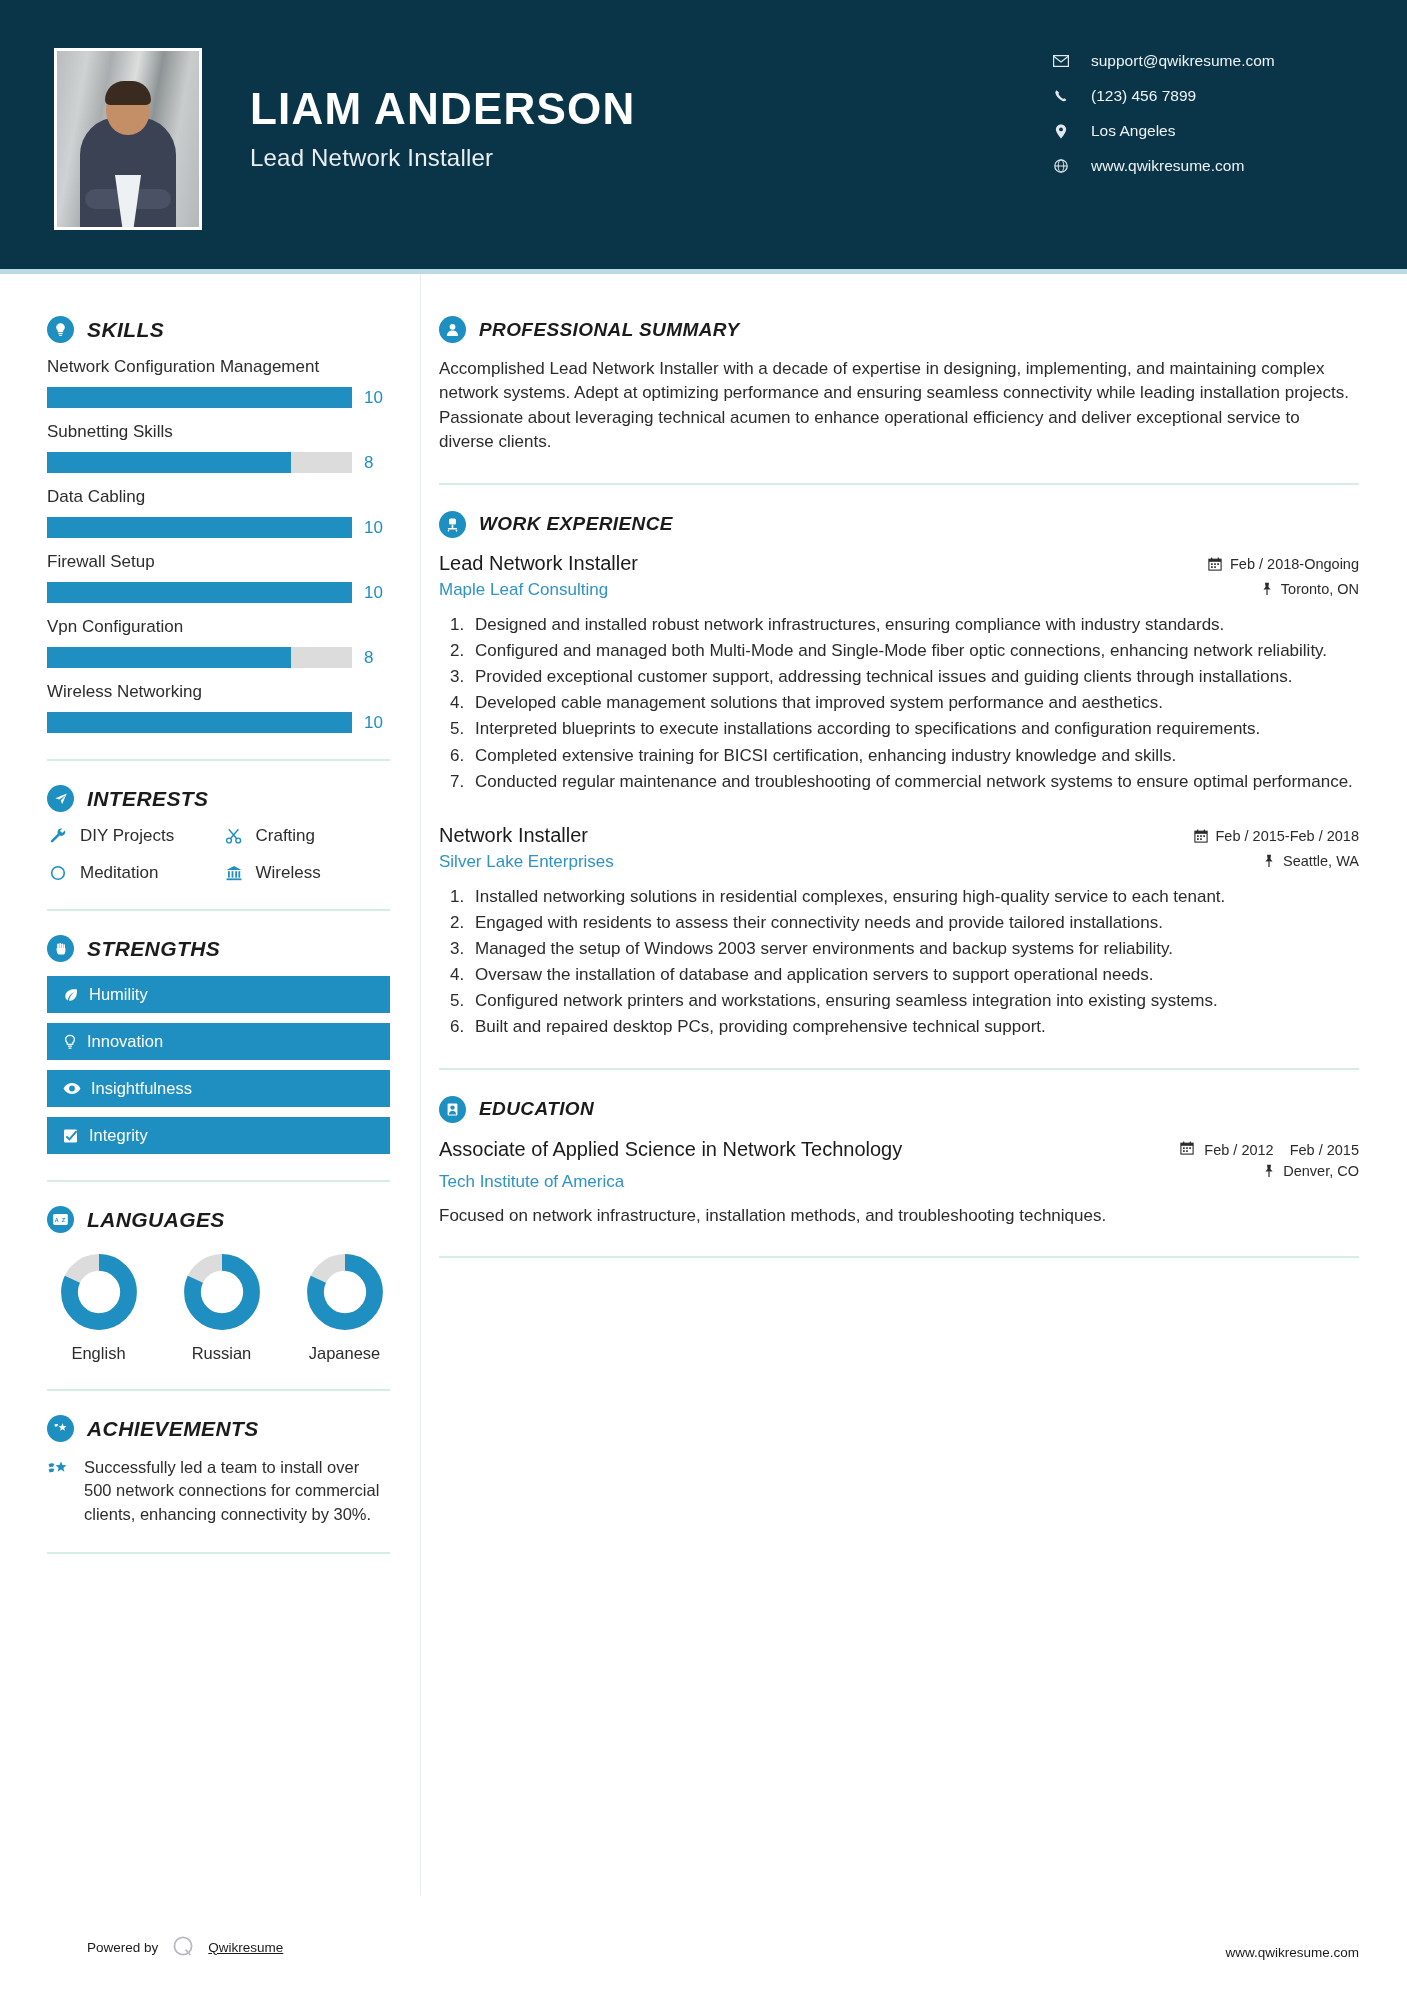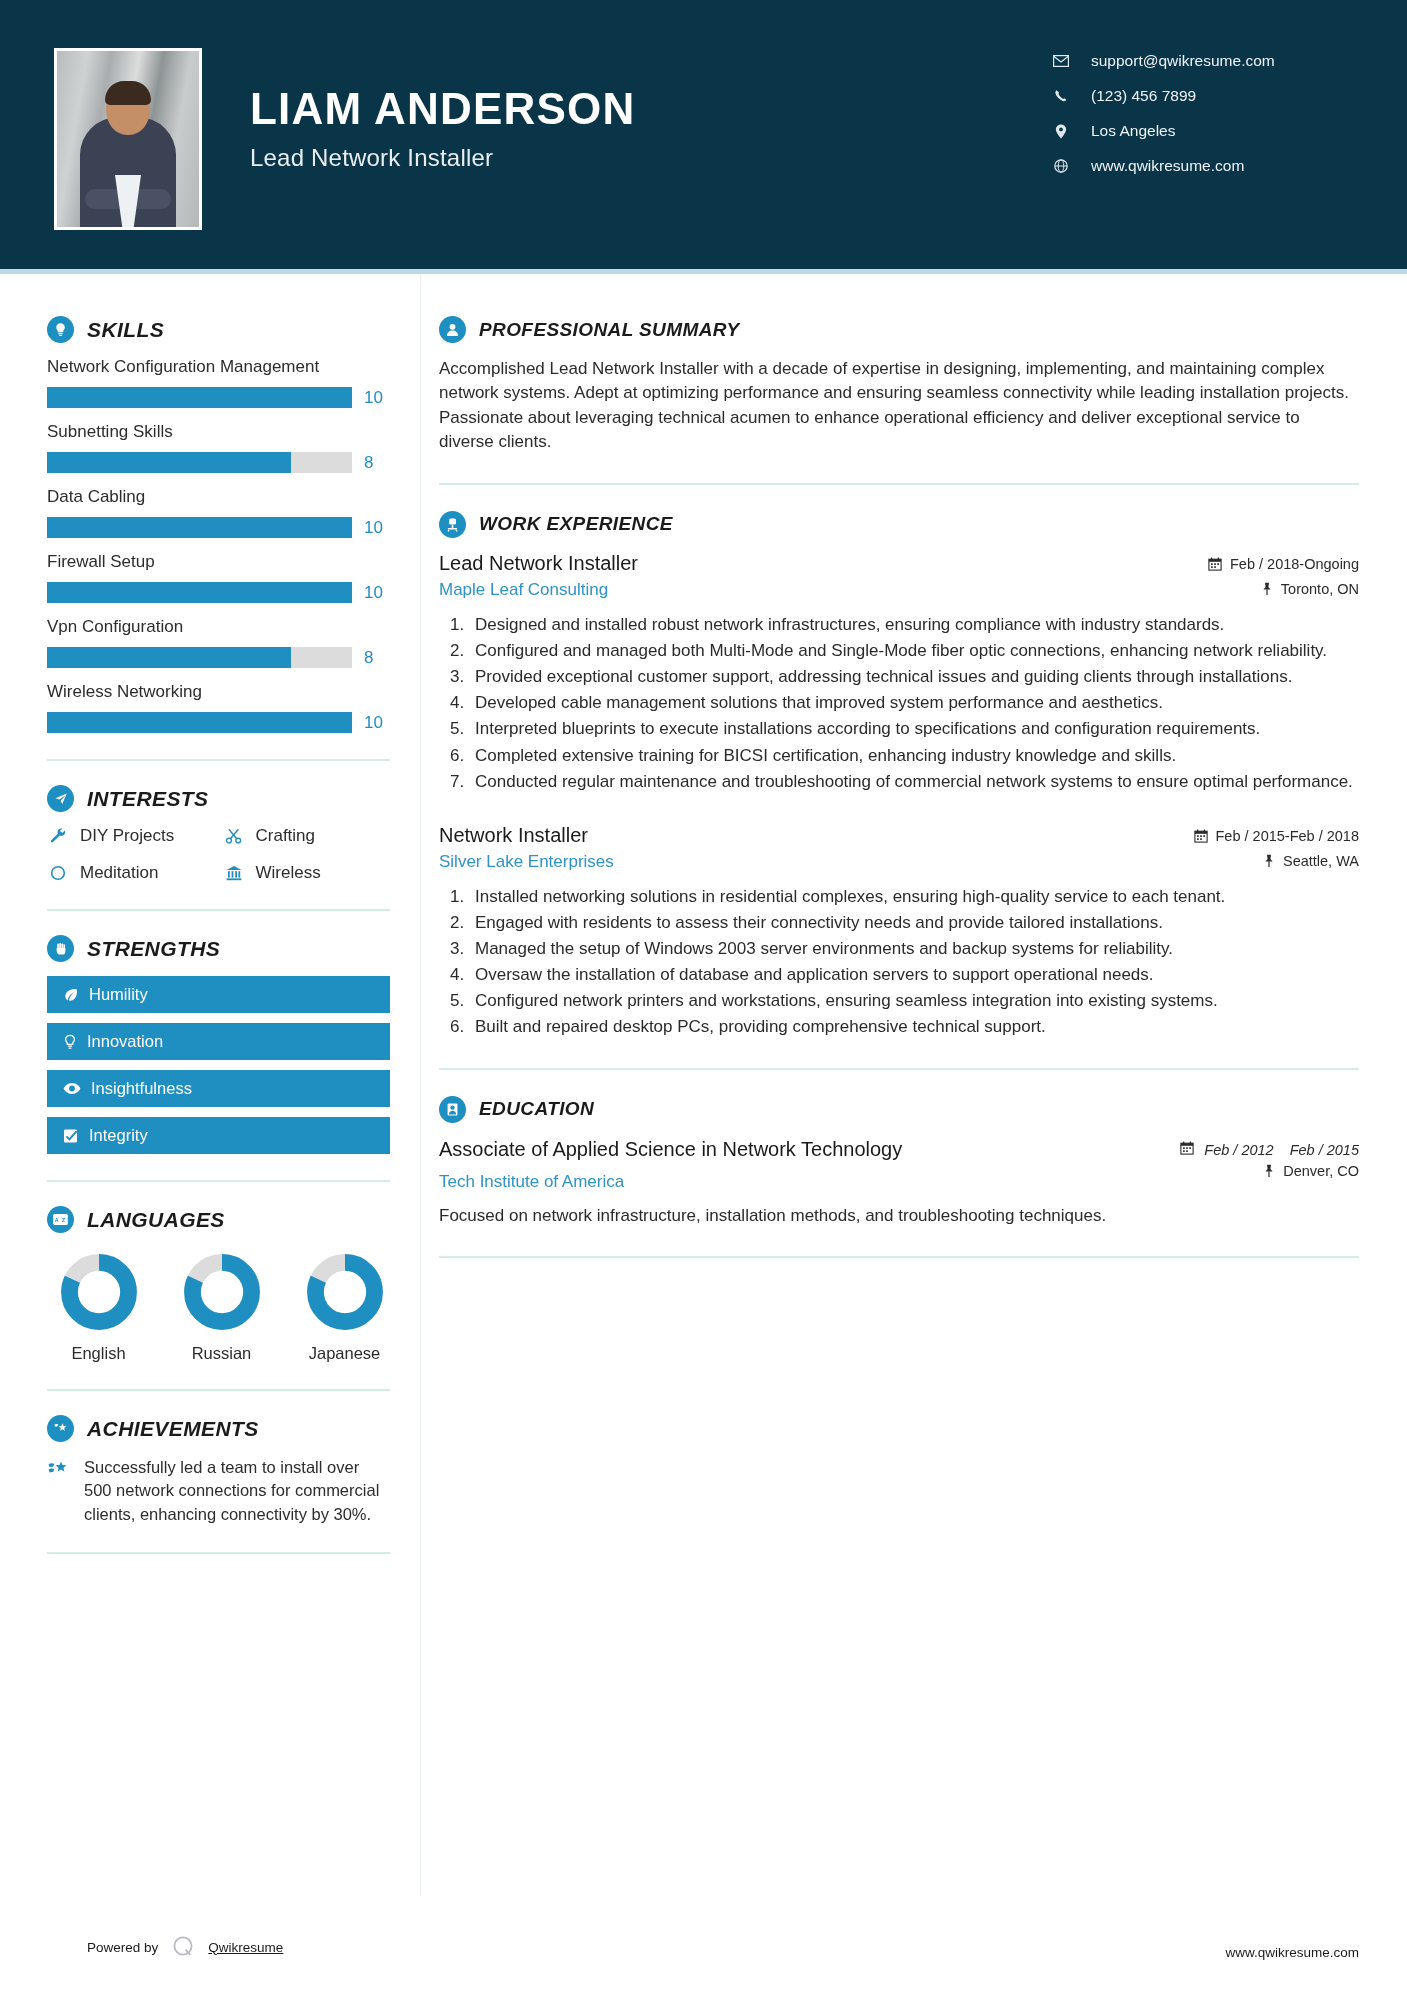--- a/index.html
+++ b/index.html
@@ -150,21 +150,21 @@
   .meta-row + .meta-row { margin-top: 9px; }
   .meta-row .mi { display: flex; align-items: center; }
 
   ol.bullets { margin: 13px 0 0 0; padding-left: 30px; }
   ol.bullets li { font-size: 17px; line-height: 1.42; color: #2b2b2b; margin-bottom: 2px; padding-left: 6px; }
 
   .edu-title { font-size: 20px; color: #1b1b1b; max-width: 470px; line-height: 1.25; }
   .edu-school { font-size: 17px; color: #2f93c4; margin-top: 10px; }
   .edu-desc { font-size: 17px; line-height: 1.44; margin-top: 12px; color:#2b2b2b; }
   .edu-meta-dates { display:flex; align-items:center; gap:10px; font-size:14.5px; }
-  .edu-dates { display:flex; gap: 16px; font-style: italic; }
+  .edu-dates { display:flex; gap: 16px; }
   .edu-date { text-align:center; line-height:1.25; }
 
   
   .footer { display: flex; align-items: flex-end; padding: 24px 48px 30px 47px; margin-top: 14px; margin-left: 40px; }
   .powered { display: flex; align-items: center; gap: 12px; font-size: 13.5px; color: #1b1b1b; }
   .q-logo { width: 26px; height: 26px; }
   .qlink { text-decoration: underline; color: #1b1b1b; font-size: 13.5px; }
   .footer-right { margin-left: auto; font-size: 13.5px; color: #1b1b1b; }
 </style>
 </head>

